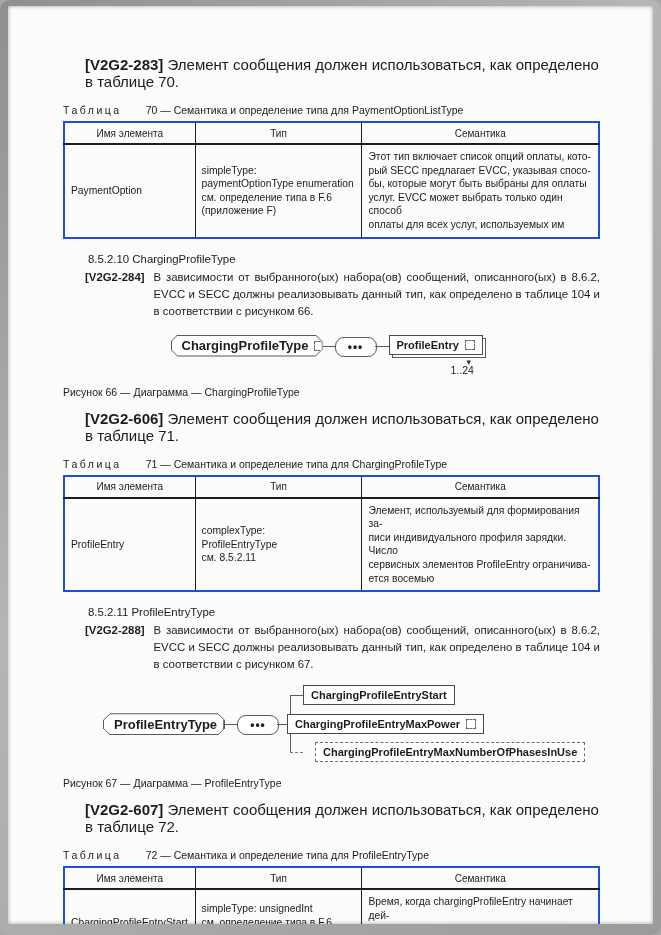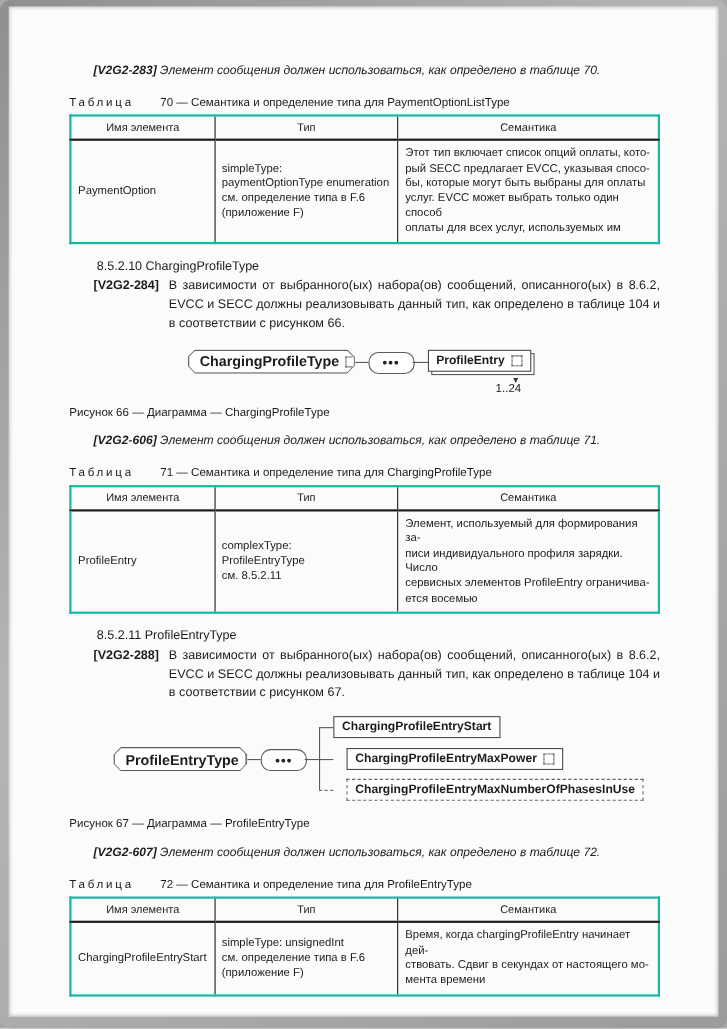--- a/index.html
+++ b/index.html
@@ -17,32 +17,32 @@
   .page{
     width:100%;height:100%;box-sizing:border-box;
     background:#fbfbfa;
     box-shadow:inset 0 0 4px rgba(0,0,0,.35);
     padding:50px 53px 0 55px;
     color:#1c1c1c;
     position:relative;
     overflow:hidden;
   }
   .doc-header{font-weight:bold;font-size:12.5px;margin:0 0 26px 0;}
-  .para{font-size:11px;line-height:17px;margin:0 0 10px 0;font-style:italic;}
+  .para{font-size:15px;line-height:17px;margin:0 0 10px 0;}
   .para .tag{font-weight:bold;}
   .indent{padding-left:22px;}
   .hang{display:flex;align-items:flex-start;margin:0 0 8px 0;}
   .hang .tag{font-weight:bold;font-size:11.4px;line-height:17px;flex:0 0 auto;margin-left:22px;margin-right:9px;}
   .hang .body{flex:1 1 auto;font-size:11.4px;line-height:17px;text-align:justify;}
   .section-heading{font-size:11.4px;line-height:16px;margin:12px 0 2px 0;padding-left:25px;font-weight:normal;}
 
   .tbl-caption{font-size:10.5px;margin:14px 0 5px 0;}
   .tbl-caption .spread{letter-spacing:2.5px;margin-right:24px;}
 
-  table.gt{width:537px;border-collapse:collapse;border:2px solid #14b8a6;table-layout:fixed;margin:0 0 6px 0;}
+  table.gt{width:537px;border-collapse:collapse;border:2px solid #1d4ed8;table-layout:fixed;margin:0 0 6px 0;}
   table.gt col.c1{width:24.5%;}
   table.gt col.c2{width:31.2%;}
   table.gt col.c3{width:44.3%;}
   table.gt th{
     border:1px solid #1d1d1d;border-bottom:2px solid #1d1d1d;
     font-weight:normal;font-size:10px;padding:4px 2px;height:12px;
   }
   table.gt td{
     border:1px solid #1d1d1d;vertical-align:middle;
     font-size:10.3px;line-height:13.6px;padding:5px 6px;
@@ -195,21 +195,21 @@
       <div class="seqbox" style="left:134px;top:34px;">
           <span>•••</span>
         </div>
       <div class="hline" style="left:174px;top:43px;width:26px;"></div>
       <div class="vline" style="left:187px;top:14px;height:57px;"></div>
       <div class="hline" style="left:187px;top:14px;width:13px;"></div>
       <div class="hline dash" style="left:187px;top:71px;width:13px;"></div>
       <div class="ebox" style="left:200px;top:4px;">
         <span>ChargingProfileEntryStart</span>
       </div>
-      <div class="ebox" style="left:212px;top:33px;">
+      <div class="ebox" style="left:184px;top:33px;">
         <span>ChargingProfileEntryMaxPower</span>
           <i class="port"></i>
       </div>
       <div class="ebox opt" style="left:212px;top:61px;">
         <span>ChargingProfileEntryMaxNumberOfPhasesInUse</span>
       </div>
     </div>
     <p class="fig-caption">Рисунок 67 — Диаграмма — ProfileEntryType</p>
 
     <p class="para indent"><span class="tag">[V2G2-607]</span> <span>Элемент сообщения должен использоваться, как определено в таблице 72.</span></p>

